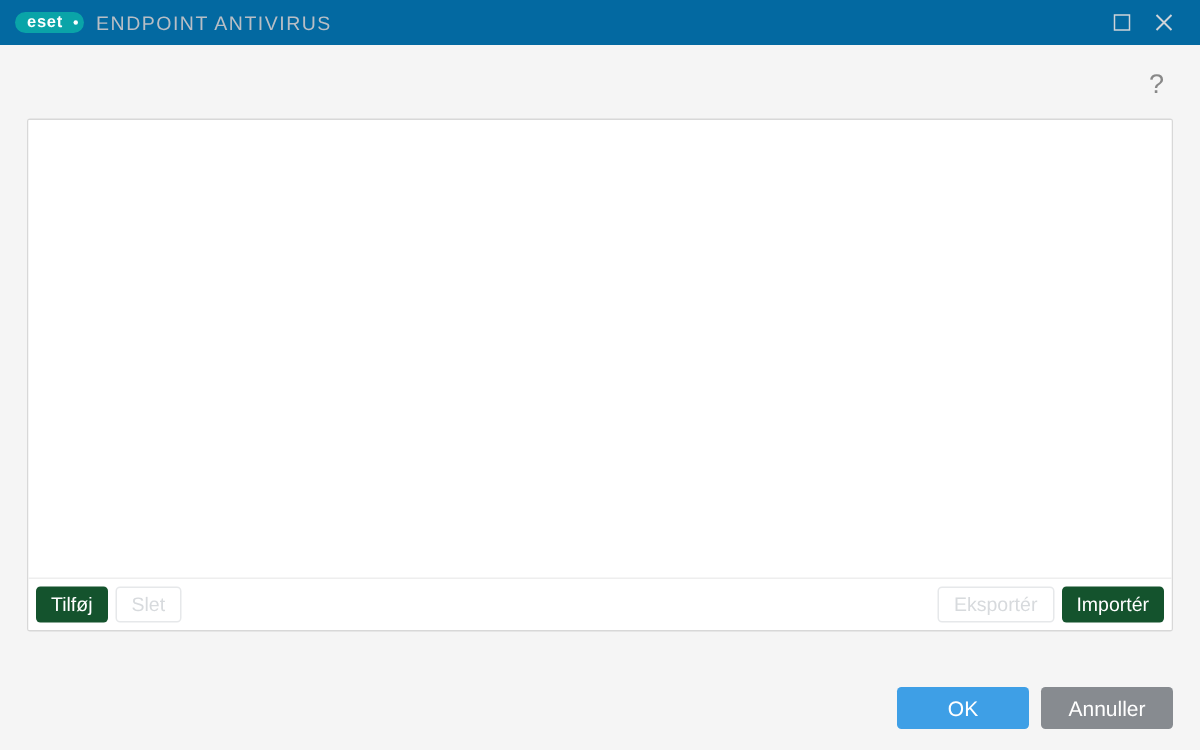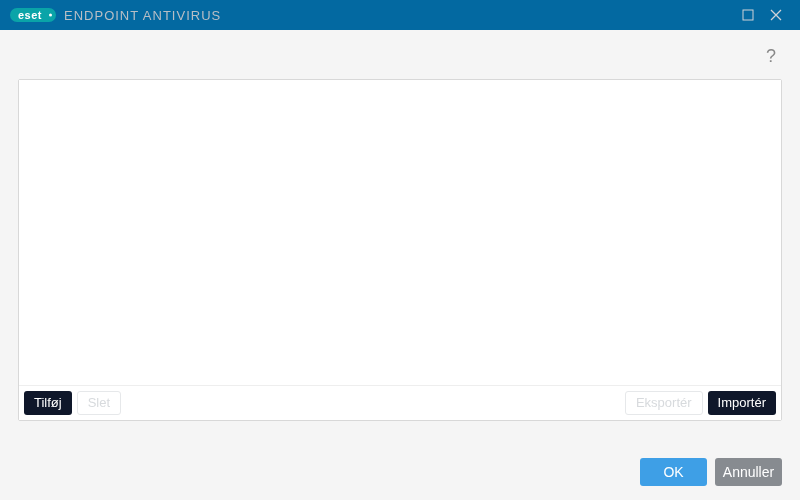--- a/index.html
+++ b/index.html
@@ -103,41 +103,41 @@
     .tbtn {
       font-size: 13px;
       padding: 2px 10px;
       border-radius: 3px;
       border: none;
       cursor: pointer;
       font-family: inherit;
       line-height: 18px;
     }
     .tbtn-enabled {
-      background: #0f172a;
+      background: #14532d;
       color: #fff;
       text-align: center;
     }
     .tbtn-disabled {
       background: #fff;
       color: #d7dadd;
       border: 1px solid #e6e8ea;
       cursor: default;
     }
     .footer {
       position: absolute;
       bottom: 14px;
       right: 18px;
       display: flex;
       gap: 8px;
     }
     .fbtn {
       font-size: 14px;
       padding: 6px 0;
-      width: 67px;
+      width: 88px;
       border-radius: 3px;
       border: none;
       cursor: pointer;
       font-family: inherit;
       text-align: center;
     }
     .fbtn-primary {
       background: #3e9fe6;
       color: #fff;
     }

